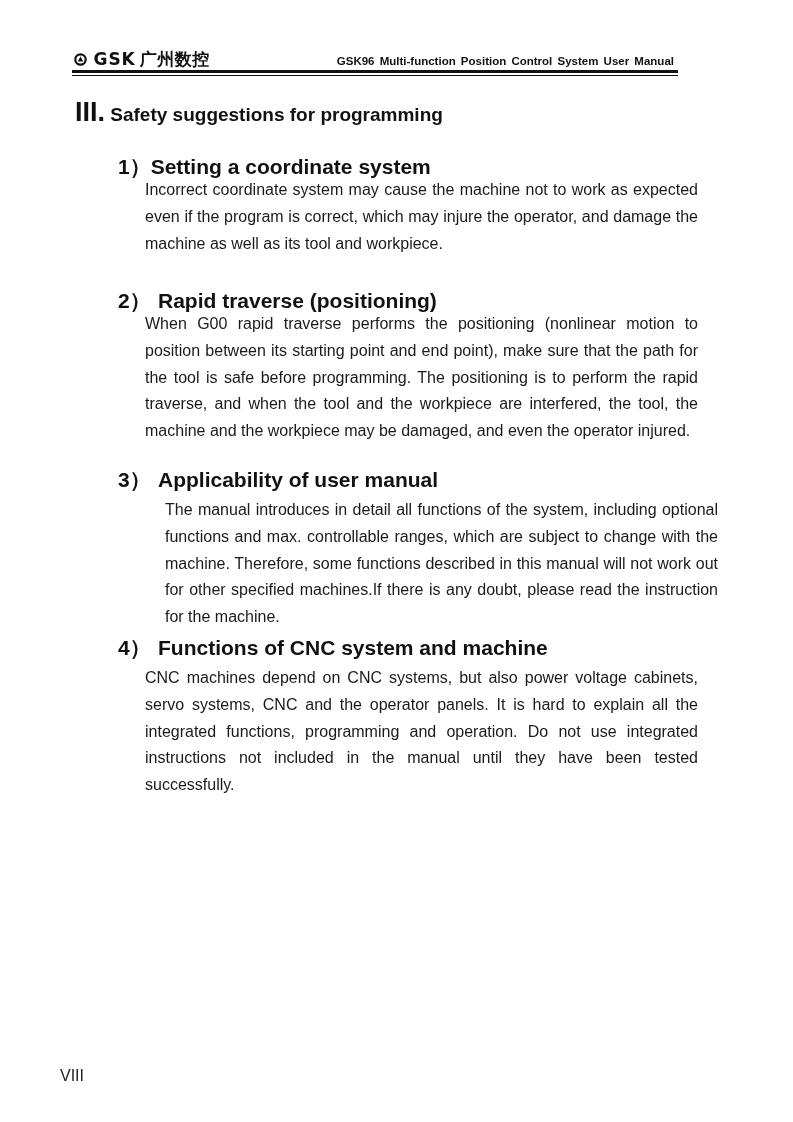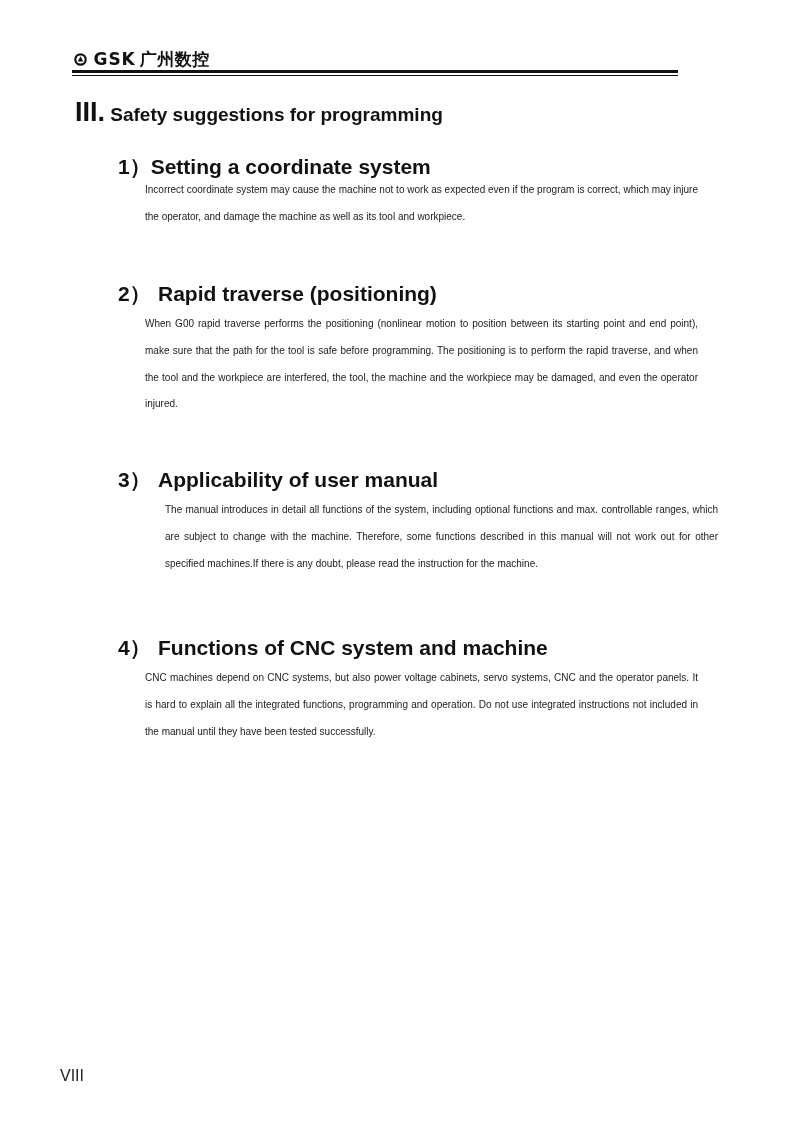--- a/index.html
+++ b/index.html
@@ -31,53 +31,54 @@
     position: absolute; left: 75px; top: 97px; font-size: 19px; font-weight: bold;
   }
   .section-title .roman { font-size: 27px; font-weight: bold; font-family: "Liberation Sans", sans-serif; }
   .sub {
     position: absolute; left: 118px; font-size: 21px; font-weight: bold;
   }
   .sub .num { display: inline-block; }
   .sub .num.wide { width: 40px; }
   .para {
     position: absolute; left: 145px; width: 553px;
-    font-size: 10px; line-height: 26.8px; text-align: justify; color: #1a1a1a;
+    font-size: 16px; line-height: 26.8px; text-align: justify; color: #1a1a1a;
   }
   .page-num {
     position: absolute; left: 60px; top: 1067px; font-size: 16px; color: #222;
   }
 </style>
 </head>
 <body>
 
 <div class="header">
   <div class="logo">
     <span>
       <svg width="13" height="13" viewBox="0 0 13 13" style="vertical-align:-1px">
         <circle cx="6.5" cy="6.5" r="5.2" fill="none" stroke="#111" stroke-width="2.2"></circle>
         <path d="M6.5 3.2 L9.2 8.6 L3.8 8.6 Z" fill="#111"></path>
       </svg>
     </span><span class="gsk">GSK</span><span class="cn">广州数控</span>
   </div>
+  <div class="header-title">GSK96 Multi-function Position Control System User Manual</div>
   <div class="rule-thick"></div>
   <div class="rule-thin"></div>
 </div>
 
 <div class="section-title">
   <span class="roman">III.</span>
   <span>Safety suggestions for programming</span>
 </div>
 
 <div class="sub" style="top:153px;">
   <span class="num">1）</span><span>Setting a coordinate system</span>
 </div>
 <div class="para" style="top:177px;">Incorrect coordinate system may cause the machine not to work as expected even if the program is correct, which may injure the operator, and damage the machine as well as its tool and workpiece.</div>
 
-<div class="sub" style="top:280px;">
+<div class="sub" style="top:287px;">
   <span class="num wide">2）</span><span>Rapid traverse (positioning)</span>
 </div>
 <div class="para" style="top:311px;">When G00 rapid traverse performs the positioning (nonlinear motion to position between its starting point and end point), make sure that the path for the tool is safe before programming. The positioning is to perform the rapid traverse, and when the tool and the workpiece are interfered, the tool, the machine and the workpiece may be damaged, and even the operator injured.</div>
 
 <div class="sub" style="top:466px;">
   <span class="num wide">3）</span><span>Applicability of user manual</span>
 </div>
 <div class="para" style="top:497px;margin-left:20px;">The manual introduces in detail all functions of the system, including optional functions and max. controllable ranges, which are subject to change with the machine. Therefore, some functions described in this manual will not work out for other specified machines.If there is any doubt, please read the instruction for the machine.</div>
 
 <div class="sub" style="top:634px;">

